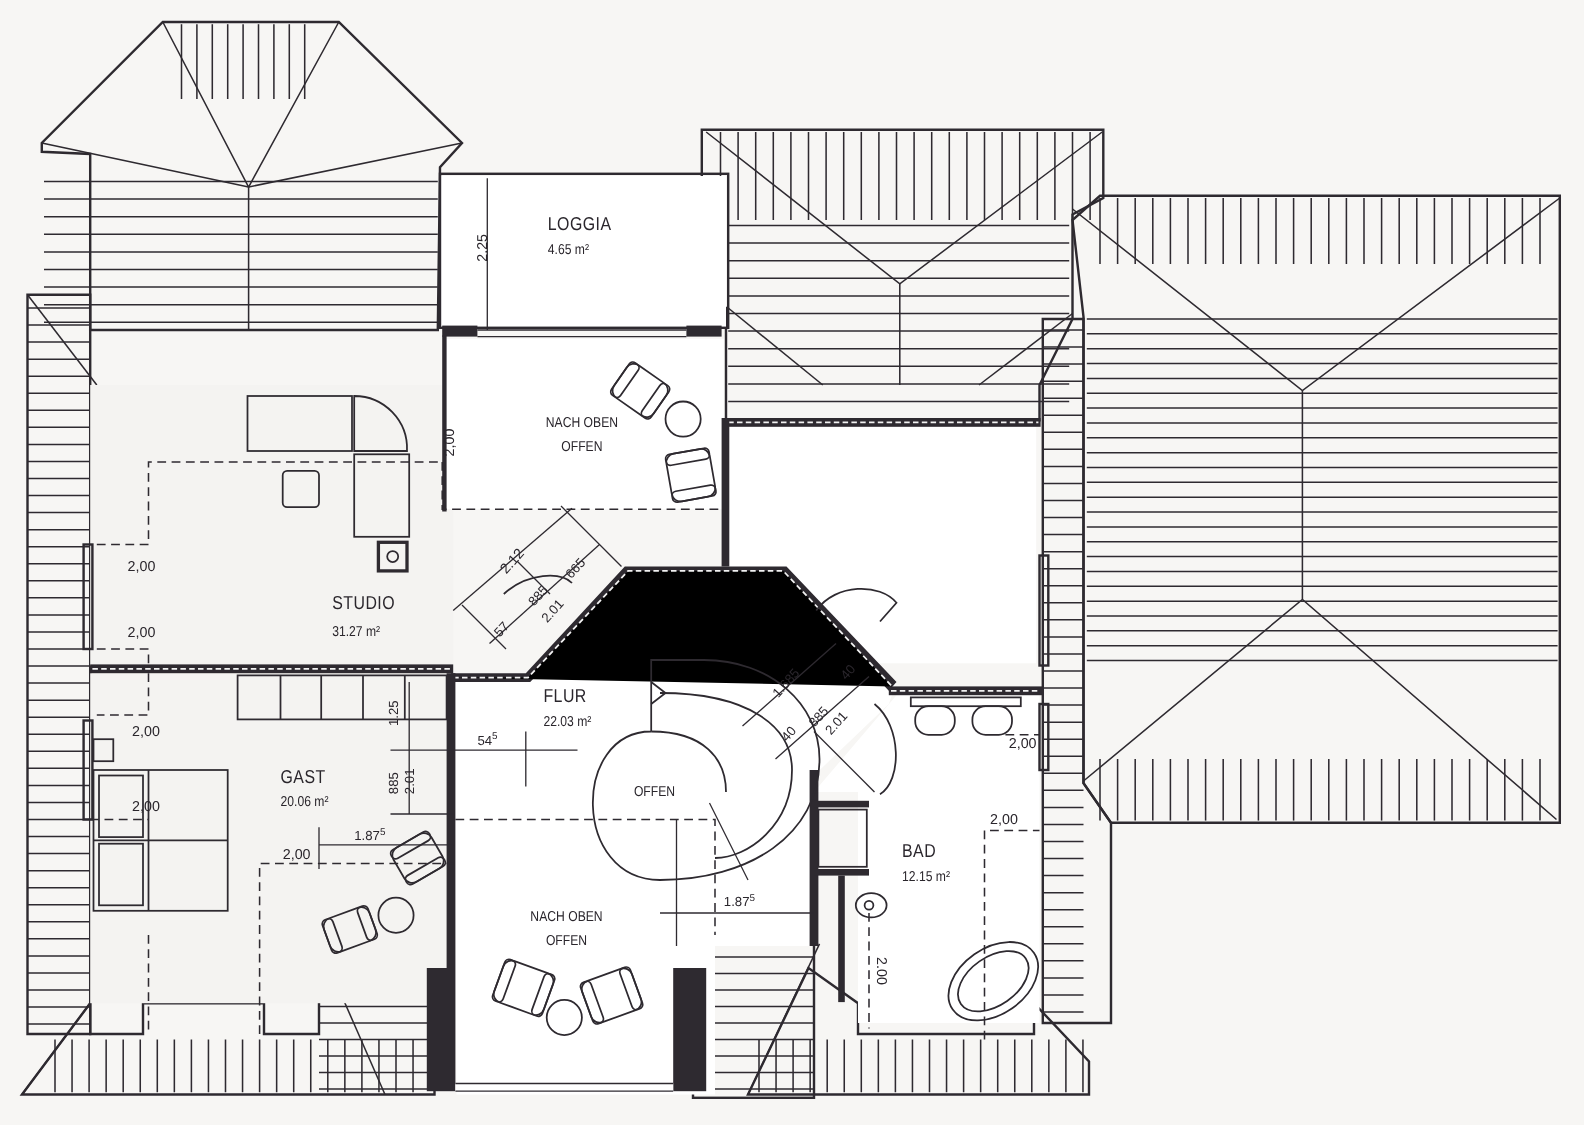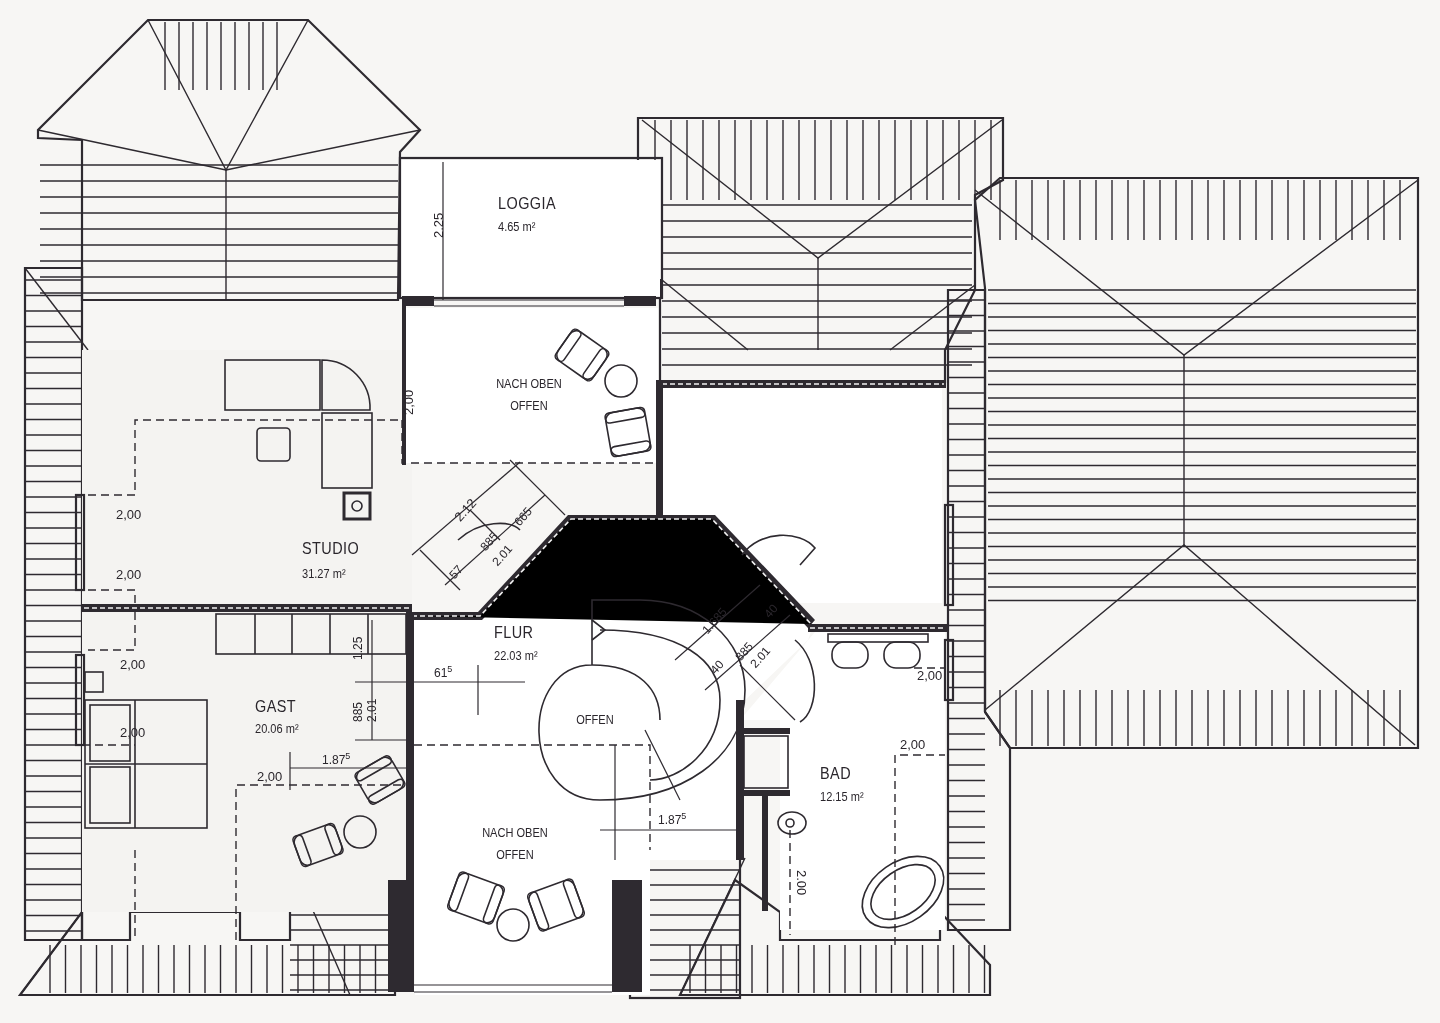--- a/index.html
+++ b/index.html
@@ -563,21 +563,21 @@
 <div class="lbl dimtxt" style="left:490px;top:560px;transform:rotate(-48deg);font-size:12px">2.01</div>
 
 <div class="lbl dimtxt" style="left:120px;top:658px">2,00</div>
 <div class="lbl dimtxt" style="left:120px;top:726px">2,00</div>
 <div class="lbl dimtxt" style="left:257px;top:770px">2,00</div>
 <div class="lbl dimtxt" style="left:352px;top:660px;transform:rotate(-90deg);font-size:12px">1.25</div>
 <div class="lbl dimtxt" style="left:352px;top:722px;transform:rotate(-90deg);font-size:12px">885</div>
 <div class="lbl dimtxt" style="left:366px;top:722px;transform:rotate(-90deg);font-size:12px">2.01</div>
 <div class="lbl dimtxt" style="left:322px;top:752px;font-size:12px"><span>1.87</span><span class="sup">5</span></div>
 
-<div class="lbl dimtxt" style="left:434px;top:665px;font-size:12px"><span>61</span><span class="sup">5</span></div>
+<div class="lbl dimtxt" style="left:434px;top:665px;font-size:12px"><span>54</span><span class="sup">5</span></div>
 <div class="lbl dimtxt" style="left:658px;top:812px;font-size:12px"><span>1.87</span><span class="sup">5</span></div>
 
 <div class="lbl dimtxt" style="left:700px;top:628px;transform:rotate(-48deg);font-size:12px">1.685</div>
 <div class="lbl dimtxt" style="left:708px;top:668px;transform:rotate(-48deg);font-size:12px">40</div>
 <div class="lbl dimtxt" style="left:762px;top:612px;transform:rotate(-48deg);font-size:12px">40</div>
 <div class="lbl dimtxt" style="left:733px;top:655px;transform:rotate(-48deg);font-size:12px">885</div>
 <div class="lbl dimtxt" style="left:748px;top:662px;transform:rotate(-48deg);font-size:12px">2.01</div>
 <div class="lbl dimtxt" style="left:917px;top:669px">2,00</div>
 <div class="lbl dimtxt" style="left:900px;top:738px">2,00</div>
 <div class="lbl dimtxt" style="left:808px;top:870px;transform:rotate(90deg)">2.00</div>

